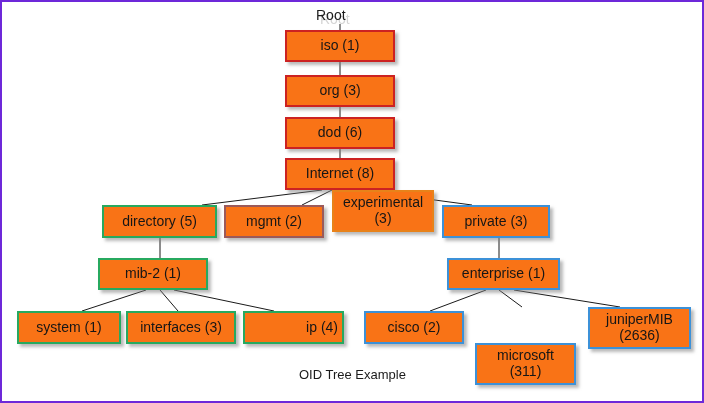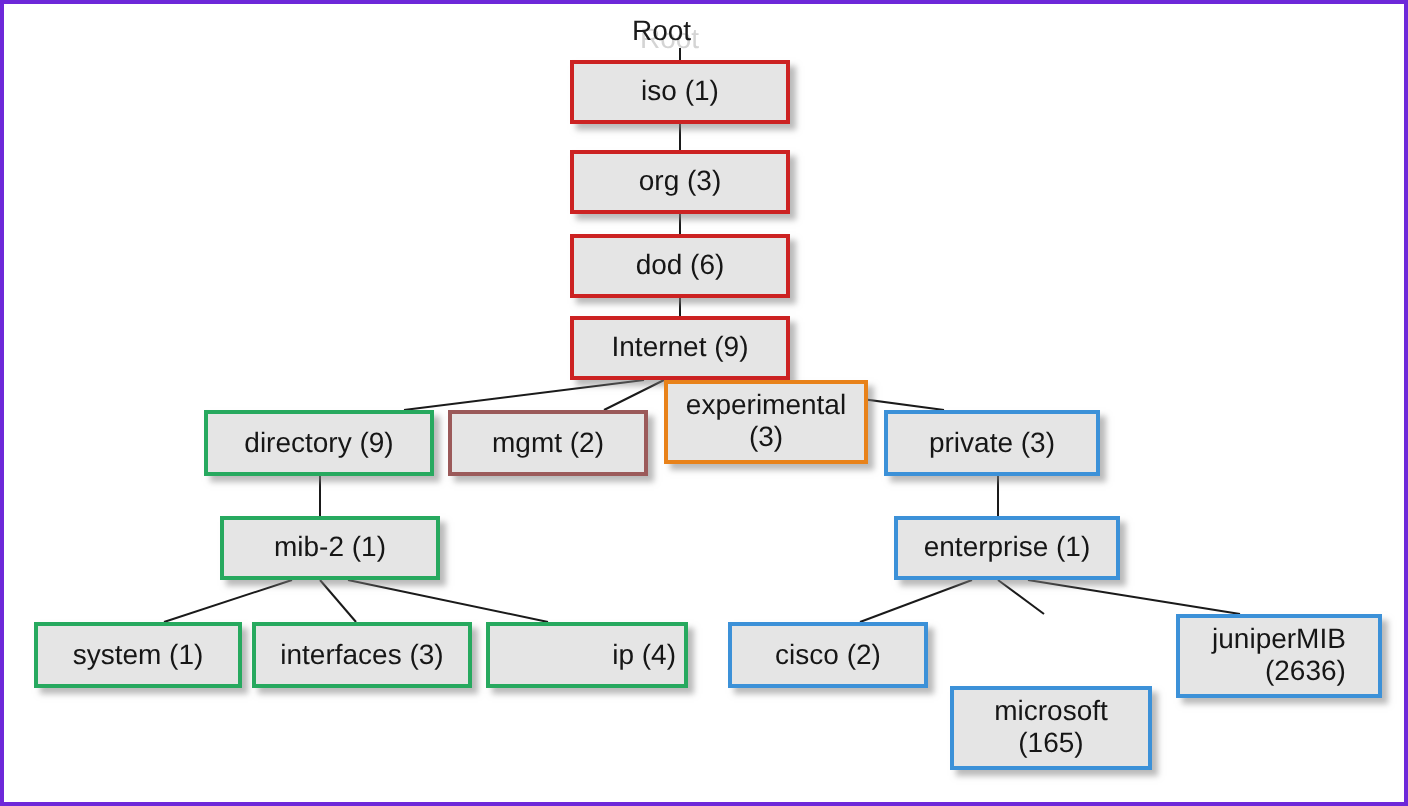--- a/index.html
+++ b/index.html
@@ -23,21 +23,21 @@
     position: absolute;
     left: 0;
     top: 0;
     width: 704px;
     height: 403px;
     pointer-events: none;
   }
   .node {
     position: absolute;
     box-sizing: border-box;
-    background: #e5e5e5;
+    background: #f97316;
     border-radius: 0;
     border-width: 2px;
     border-style: solid;
     display: flex;
     align-items: center;
     justify-content: center;
     text-align: center;
     font-size: 14px;
     color: #161616;
     line-height: 1.12;
@@ -94,63 +94,64 @@
       <div class="node" style="left: 283px; top: 28px; width: 110px; height: 32px; border-color: rgb(204, 34, 34);">
         <span>iso (1)</span>
       </div>
       <div class="node" style="left: 283px; top: 73px; width: 110px; height: 32px; border-color: rgb(204, 34, 34);">
         <span>org (3)</span>
       </div>
       <div class="node" style="left: 283px; top: 115px; width: 110px; height: 32px; border-color: rgb(204, 34, 34); justify-content: center;">
         <span>dod (6)</span>
       </div>
       <div class="node" style="left: 283px; top: 156px; width: 110px; height: 32px; border-color: rgb(204, 34, 34);">
-        <span>Internet (9)</span>
+        <span>Internet (8)</span>
       </div>
       <div class="node" style="left: 100px; top: 203px; width: 115px; height: 33px; border-color: rgb(39, 169, 95);">
-        <span>directory (9)</span>
+        <span>directory (5)</span>
       </div>
       <div class="node" style="left: 222px; top: 203px; width: 100px; height: 33px; border-color: rgb(155, 90, 90);">
         <span>mgmt (2)</span>
       </div>
       <div class="node" style="left: 330px; top: 188px; width: 102px; height: 42px; border-color: rgb(232, 130, 26);">
         <span>
           <div>experimental</div>
           <div>(3)</div>
         </span>
       </div>
       <div class="node" style="left: 440px; top: 203px; width: 108px; height: 33px; border-color: rgb(60, 145, 216);">
         <span>private (3)</span>
       </div>
-      <div class="node" style="left: 108px; top: 256px; width: 110px; height: 32px; border-color: rgb(39, 169, 95);">
+      <div class="node" style="left: 96px; top: 256px; width: 110px; height: 32px; border-color: rgb(39, 169, 95);">
         <span>mib-2 (1)</span>
       </div>
       <div class="node" style="left: 445px; top: 256px; width: 113px; height: 32px; border-color: rgb(60, 145, 216);">
         <span>enterprise (1)</span>
       </div>
       <div class="node" style="left: 15px; top: 309px; width: 104px; height: 33px; border-color: rgb(39, 169, 95);">
         <span>system (1)</span>
       </div>
       <div class="node" style="left: 124px; top: 309px; width: 110px; height: 33px; border-color: rgb(39, 169, 95);">
         <span>interfaces (3)</span>
       </div>
       <div class="node" style="left: 241px; top: 309px; width: 101px; height: 33px; border-color: rgb(39, 169, 95); justify-content: flex-end;">
         <span>ip (4)</span>
       </div>
       <div class="node" style="left: 362px; top: 309px; width: 100px; height: 33px; border-color: rgb(60, 145, 216);">
         <span>cisco (2)</span>
       </div>
       <div class="node" style="left: 473px; top: 305px; width: 101px; height: 42px; border-color: rgb(60, 145, 216); margin-top: 36px;">
         <span>
           <div>microsoft</div>
-          <div>(165)</div>
+          <div>(311)</div>
         </span>
       </div>
-      <div class="node" style="left: 586px; top: 305px; width: 103px; height: 42px; border-color: rgb(60, 145, 216); text-align: right;">
+      <div class="node" style="left: 586px; top: 305px; width: 103px; height: 42px; border-color: rgb(60, 145, 216);">
         <span>
           <div>juniperMIB</div>
           <div>(2636)</div>
         </span>
       </div>
     </div>
 
+  <div class="caption" style="left: 297px; top: 365px;">OID Tree Example</div>
 
 </div>
 
 </body></html>

